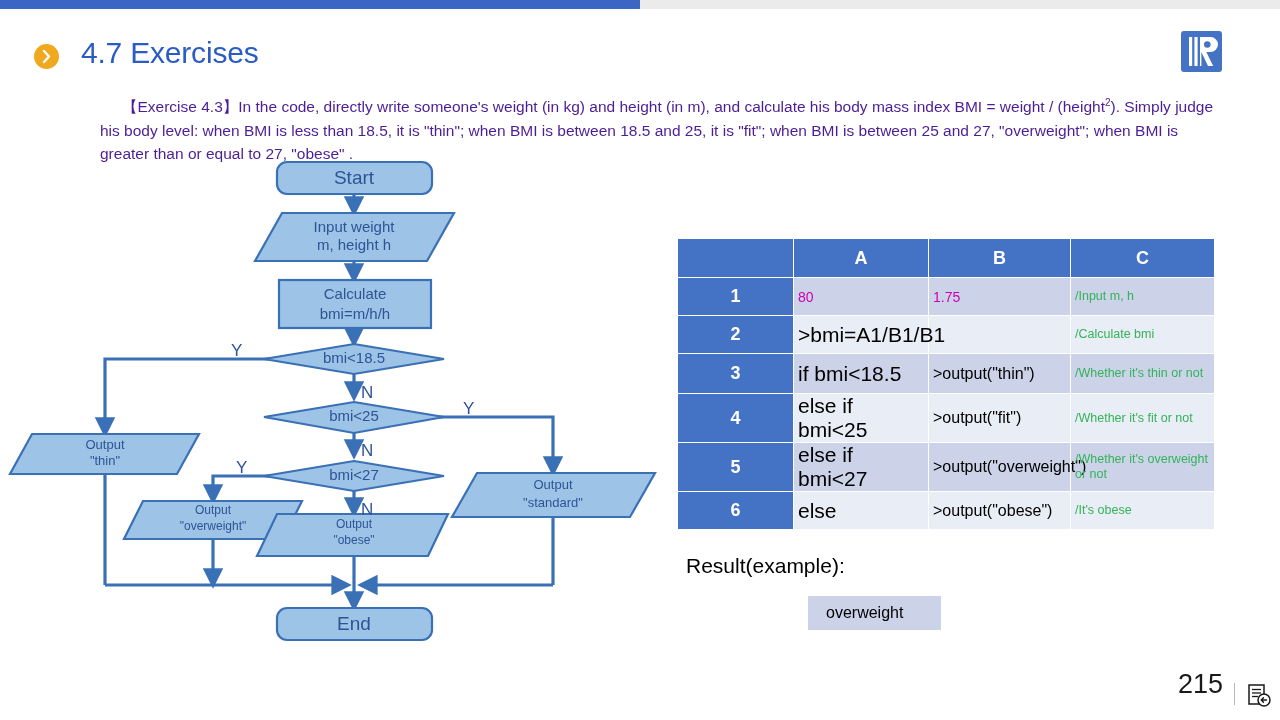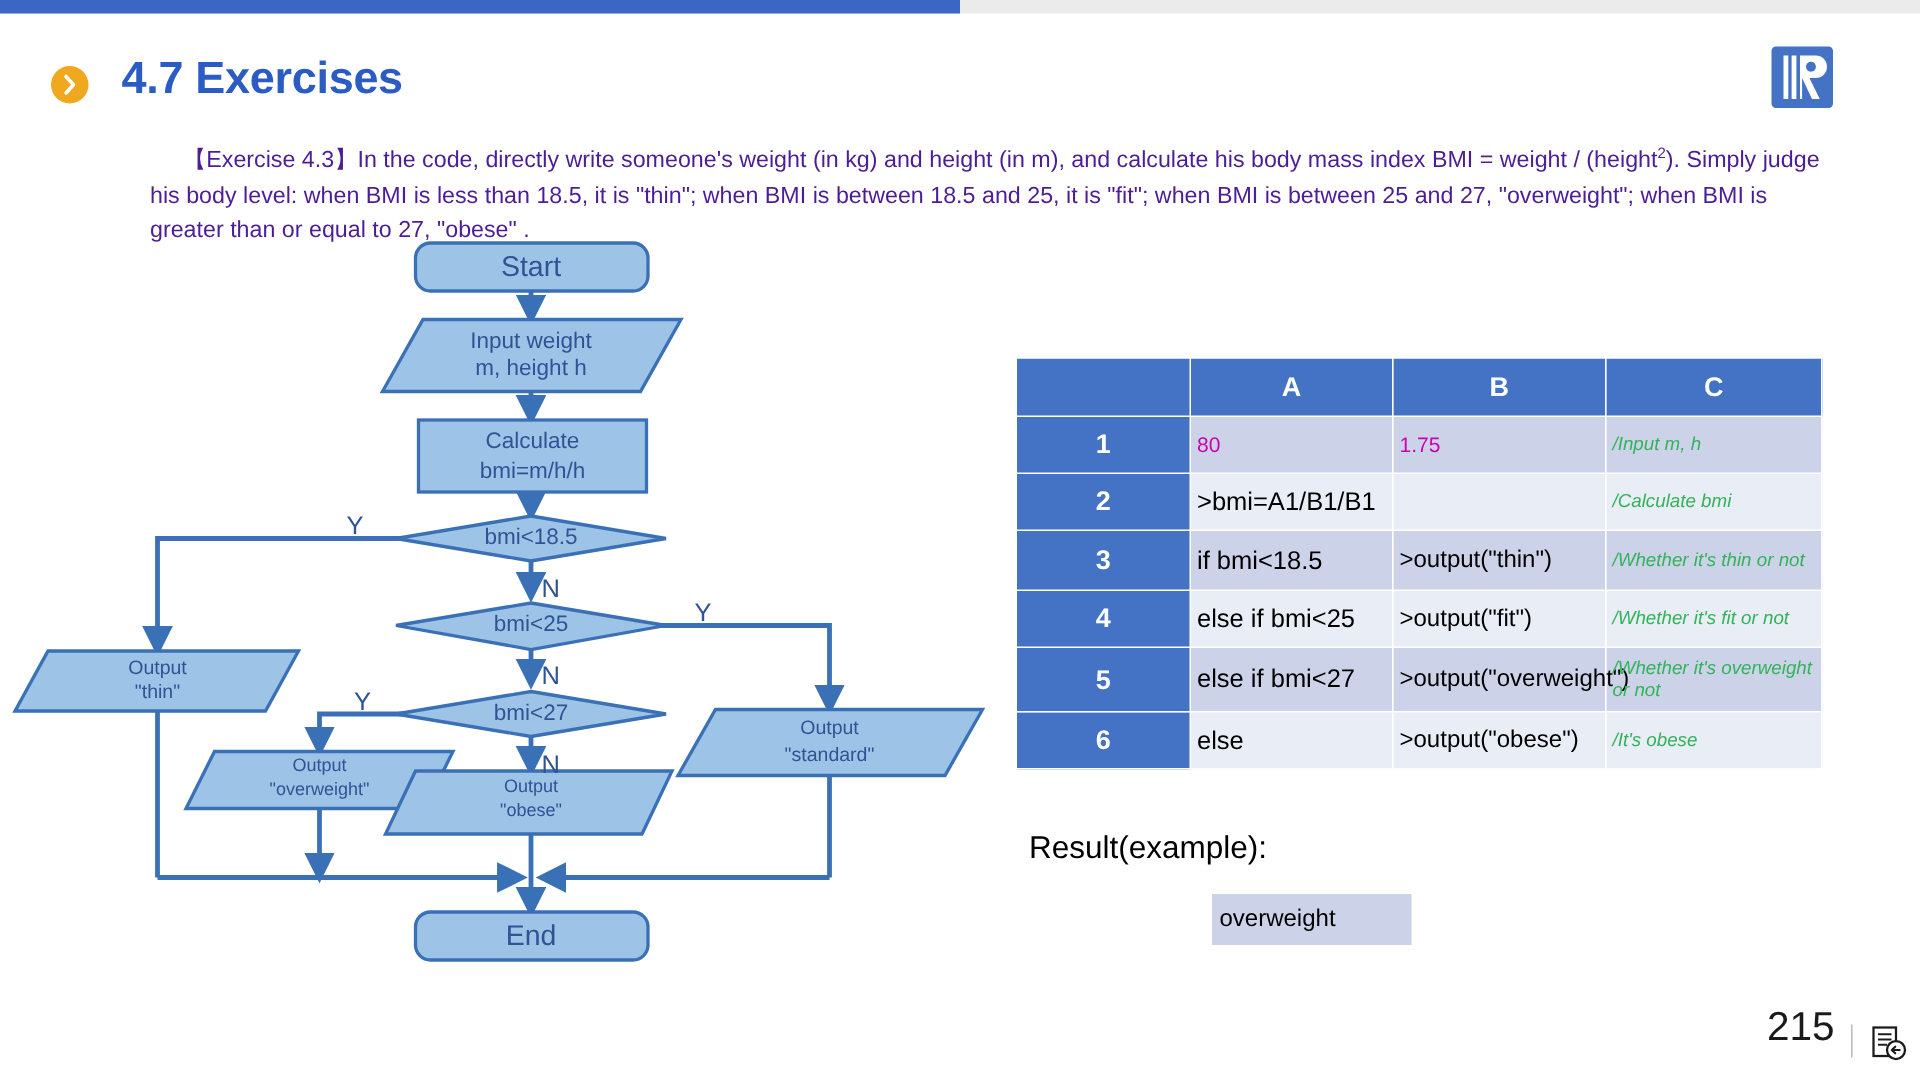--- a/index.html
+++ b/index.html
@@ -19,21 +19,21 @@
     position:absolute;left:0;top:0;height:9px;background:#3b66c4;
   }
   
   #title-bullet{
     position:absolute;left:34px;top:44px;width:25px;height:25px;border-radius:50%;
     background:#f0a81e;
   }
   #title-bullet svg{position:absolute;left:0;top:0;}
   #page-title{
     position:absolute;left:81px;top:36px;
-    font-size:30px;font-weight:bold;color:#2b5cc4;letter-spacing:-0.2px;
+    font-size:30px;font-weight:normal;color:#2b5cc4;letter-spacing:-0.2px;
     white-space:nowrap;
   }
   
   #brand-logo{
     position:absolute;right:58px;top:31px;width:41px;height:41px;
     background:#4472c4;border-radius:3px;
   }
   #brand-logo svg{position:absolute;left:0;top:0;}
   
   #exercise-paragraph{
@@ -69,30 +69,30 @@
   }
   #code-table td.rowhead{
     background:#4472c4;color:#ffffff;font-size:18px;font-weight:bold;
     text-align:center;padding:0;
   }
   #code-table tr.odd td{background:#ccd3e9;}
   #code-table tr.even td{background:#e9edf5;}
   #code-table tr.odd td.rowhead,#code-table tr.even td.rowhead{background:#4472c4;}
   .cell-num{color:#cc00b0;font-size:14px;margin-top:14px;}
   .cell-code{font-size:16px;color:#000;}
-  .cell-code-sm{font-size:17px;color:#000;}
-  .cell-comment{color:#33b35a;font-size:12.5px;line-height:15px;display:block;font-style:italic;}
+  .cell-code-sm{font-size:21px;color:#000;}
+  .cell-comment{color:#33b35a;font-size:12.5px;line-height:15px;display:block;}
   
   #result-label{
     position:absolute;left:686px;top:554px;font-size:21px;color:#000;
   }
   #result-box{
     position:absolute;left:808px;top:596px;width:133px;height:34px;
     background:#ccd3e9;font-size:16px;color:#000;
-    display:flex;align-items:center;padding-left:5px;box-sizing:border-box;
+    display:flex;align-items:center;padding-left:18px;box-sizing:border-box;
   }
   
   #page-number{
     position:absolute;right:57px;bottom:20px;font-size:27px;color:#1a1a1a;
   }
   #footer-divider{
     position:absolute;right:45px;bottom:15px;width:1px;height:22px;background:#b9b9b9;
   }
   #footer-icon{position:absolute;right:8px;bottom:12px;width:26px;height:26px;}
 </style>

